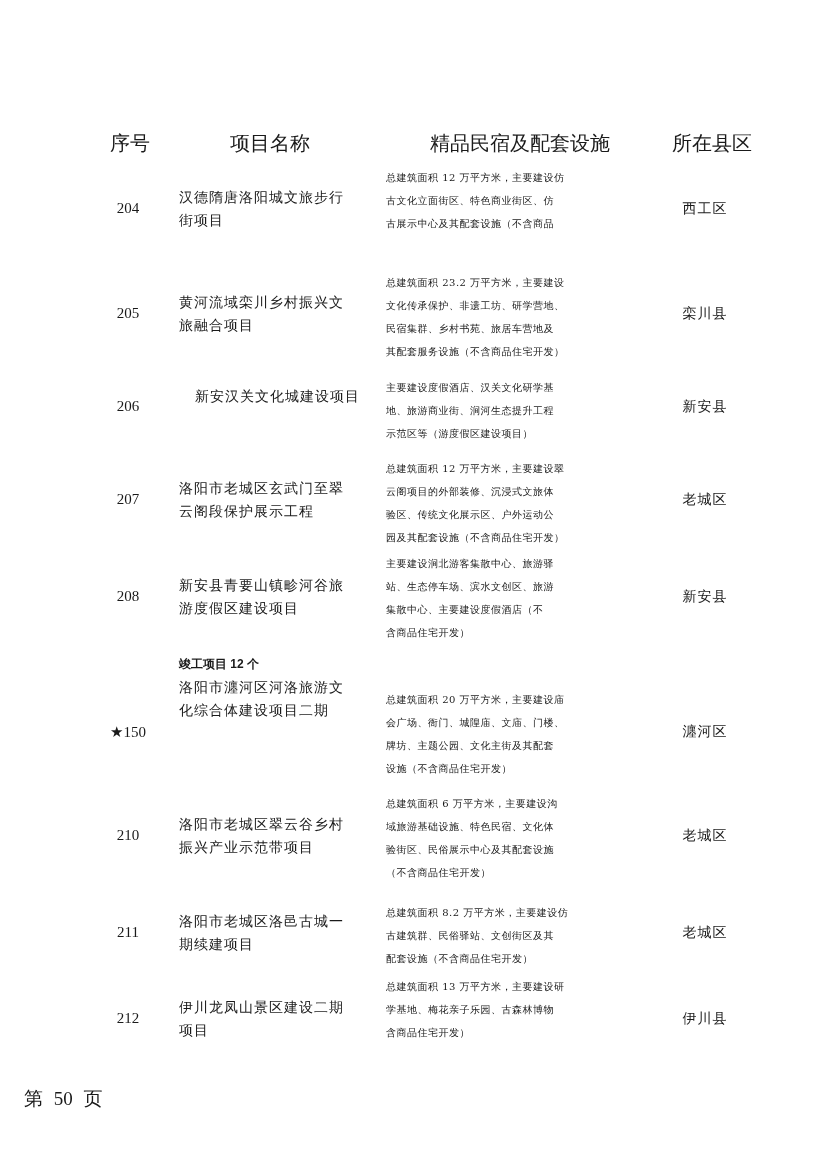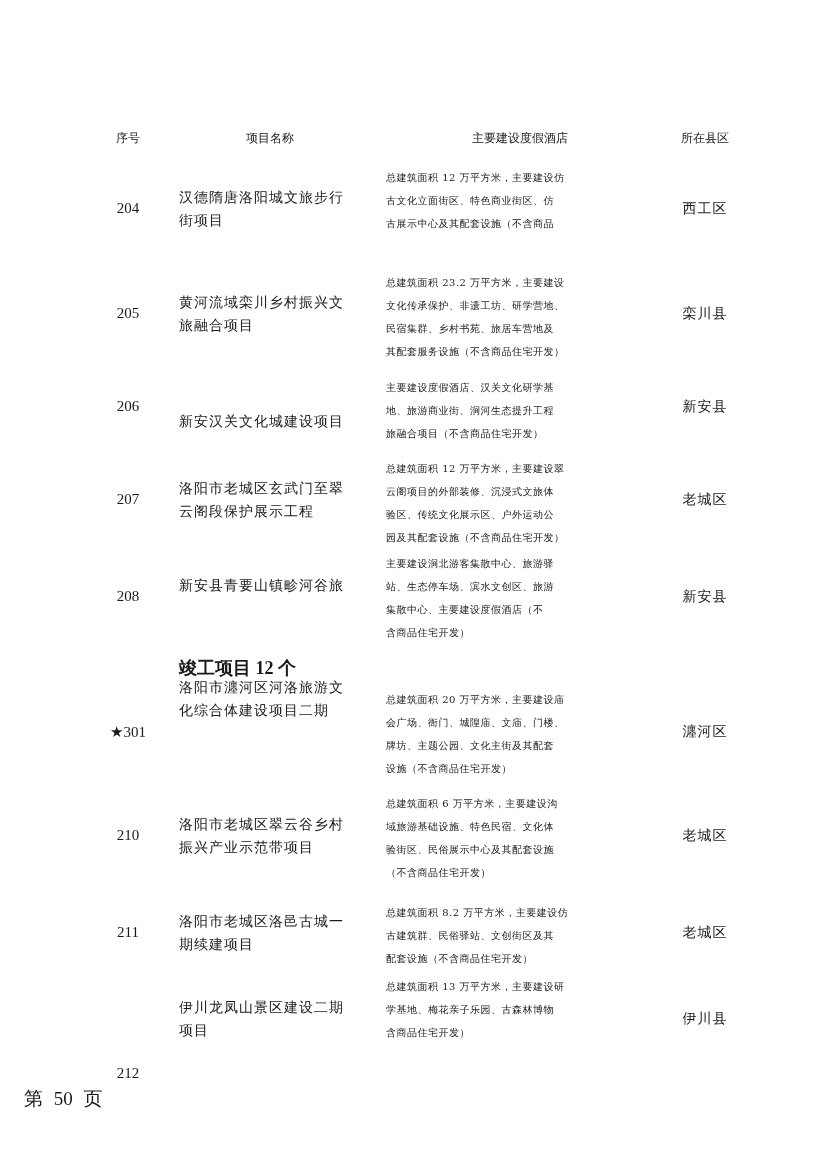--- a/index.html
+++ b/index.html
@@ -1,39 +1,39 @@
 <!DOCTYPE html>
 <html><head>
 <meta charset="utf-8">
 <style>
   html, body { margin:0; padding:0; background:#ffffff; }
   body { width:826px; height:1169px; position:relative; overflow:hidden;
          font-family:"DejaVu Serif", "Liberation Serif", serif; color:#1a1a1a; }
-  .hdr { position:absolute; top:130px; font-size:12px; font-family:"DejaVu Sans", "Liberation Sans", sans-serif; font-weight:500; white-space:nowrap; }
+  .hdr { position:absolute; top:130px; font-size:20px; font-family:"DejaVu Sans", "Liberation Sans", sans-serif; font-weight:500; white-space:nowrap; }
   .hdr-seq { left:110px; width:36px; text-align:center; }
   .hdr-name { left:200px; width:140px; text-align:center; }
   .hdr-desc { left:386px; width:268px; text-align:center; }
   .hdr-county { left:672px; width:66px; text-align:center; }
 
   .row { position:absolute; left:0; width:826px; }
   .cell-seq { position:absolute; left:98px; width:60px; text-align:center; font-size:15px; font-family:"Liberation Serif", serif; }
   .cell-name { position:absolute; left:179px; width:180px; font-size:14px; line-height:23px; letter-spacing:1px; }
   .cell-desc { position:absolute; left:386px; width:270px; font-size:10px; line-height:23px; letter-spacing:0.5px; }
   .cell-county { position:absolute; left:672px; width:66px; text-align:center; font-size:14px; letter-spacing:1px; }
 
-  .section { position:absolute; left:179px; top:656px; font-size:18px; font-weight:bold; font-family:Liberation Serif, serif; }
+  .section { position:absolute; left:179px; top:656px; font-size:12px; font-weight:bold; font-family:Liberation Sans, sans-serif; }
   .footer { position:absolute; top:1086px; left:0; width:826px; text-align:left; font-size:19px; font-family:"Liberation Serif", serif; word-spacing:6px;padding-left:24px; }
 </style>
 </head>
 <body>
 
 <div>
   <div class="hdr hdr-seq">序号</div>
   <div class="hdr hdr-name">项目名称</div>
-  <div class="hdr hdr-desc">主要建设度假酒店</div>
+  <div class="hdr hdr-desc">精品民宿及配套设施</div>
   <div class="hdr hdr-county">所在县区</div>
 </div>
 
 <div id="rows">
     <div class="row">
       <div class="cell-seq" style="top: 200px;">204</div>
       <div class="cell-name" style="top: 186px;">
         <div>汉德隋唐洛阳城文旅步行</div>
         <div>街项目</div>
       </div>
@@ -53,27 +53,27 @@
       <div class="cell-desc" style="top: 271px;">
         <div style="white-space:nowrap">总建筑面积 23.2 万平方米，主要建设</div>
         <div style="white-space:nowrap">文化传承保护、非遗工坊、研学营地、</div>
         <div style="white-space:nowrap">民宿集群、乡村书苑、旅居车营地及</div>
         <div style="white-space:nowrap">其配套服务设施（不含商品住宅开发）</div>
       </div>
       <div class="cell-county" style="top: 305px;">栾川县</div>
     </div>
     <div class="row">
       <div class="cell-seq" style="top: 398px;">206</div>
-      <div class="cell-name" style="top: 410px;">
+      <div class="cell-name" style="top: 385px; margin-left: 16px;">
         <div>新安汉关文化城建设项目</div>
       </div>
       <div class="cell-desc" style="top: 376px;">
         <div style="white-space:nowrap">主要建设度假酒店、汉关文化研学基</div>
         <div style="white-space:nowrap">地、旅游商业街、涧河生态提升工程</div>
-        <div style="white-space:nowrap">旅融合项目（不含商品住宅开发）</div>
+        <div style="white-space:nowrap">示范区等（游度假区建设项目）</div>
       </div>
       <div class="cell-county" style="top: 398px;">新安县</div>
     </div>
     <div class="row">
       <div class="cell-seq" style="top: 491px;">207</div>
       <div class="cell-name" style="top: 477px;">
         <div>洛阳市老城区玄武门至翠</div>
         <div>云阁段保护展示工程</div>
       </div>
       <div class="cell-desc" style="top: 457px;">
@@ -81,31 +81,32 @@
         <div style="white-space:nowrap">云阁项目的外部装修、沉浸式文旅体</div>
         <div style="white-space:nowrap">验区、传统文化展示区、户外运动公</div>
         <div style="white-space:nowrap">园及其配套设施（不含商品住宅开发）</div>
       </div>
       <div class="cell-county" style="top: 491px;">老城区</div>
     </div>
     <div class="row">
       <div class="cell-seq" style="top: 588px;">208</div>
       <div class="cell-name" style="top: 574px;">
         <div>新安县青要山镇畛河谷旅</div>
+        <div>游度假区建设项目</div>
       </div>
       <div class="cell-desc" style="top: 552px;">
         <div style="white-space:nowrap">主要建设涧北游客集散中心、旅游驿</div>
         <div style="white-space:nowrap">站、生态停车场、滨水文创区、旅游</div>
         <div style="white-space:nowrap">集散中心、主要建设度假酒店（不</div>
         <div style="white-space:nowrap">含商品住宅开发）</div>
       </div>
       <div class="cell-county" style="top: 588px;">新安县</div>
     </div>
     <div class="row">
-      <div class="cell-seq" style="top: 723px;">★301</div>
+      <div class="cell-seq" style="top: 723px;">★150</div>
       <div class="cell-name" style="top: 676px;">
         <div>洛阳市瀍河区河洛旅游文</div>
         <div>化综合体建设项目二期</div>
       </div>
       <div class="cell-desc" style="top: 688px;">
         <div style="white-space:nowrap">总建筑面积 20 万平方米，主要建设庙</div>
         <div style="white-space:nowrap">会广场、衙门、城隍庙、文庙、门楼、</div>
         <div style="white-space:nowrap">牌坊、主题公园、文化主街及其配套</div>
         <div style="white-space:nowrap">设施（不含商品住宅开发）</div>
       </div>
@@ -132,21 +133,21 @@
         <div>期续建项目</div>
       </div>
       <div class="cell-desc" style="top: 901px;">
         <div style="white-space:nowrap">总建筑面积 8.2 万平方米，主要建设仿</div>
         <div style="white-space:nowrap">古建筑群、民俗驿站、文创街区及其</div>
         <div style="white-space:nowrap">配套设施（不含商品住宅开发）</div>
       </div>
       <div class="cell-county" style="top: 924px;">老城区</div>
     </div>
     <div class="row">
-      <div class="cell-seq" style="top: 1065px;">212</div>
+      <div class="cell-seq" style="top: 1010px;">212</div>
       <div class="cell-name" style="top: 996px;">
         <div>伊川龙凤山景区建设二期</div>
         <div>项目</div>
       </div>
       <div class="cell-desc" style="top: 975px;">
         <div style="white-space:nowrap">总建筑面积 13 万平方米，主要建设研</div>
         <div style="white-space:nowrap">学基地、梅花亲子乐园、古森林博物</div>
         <div style="white-space:nowrap">含商品住宅开发）</div>
       </div>
       <div class="cell-county" style="top: 1010px;">伊川县</div>

